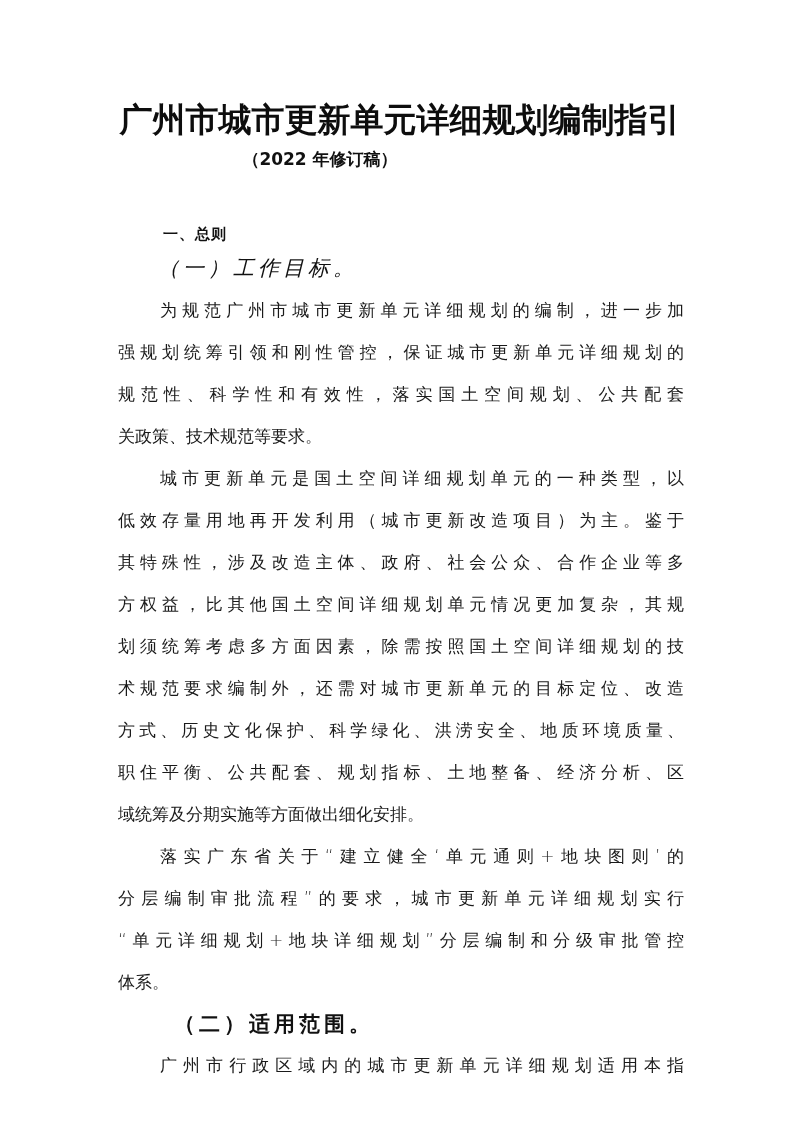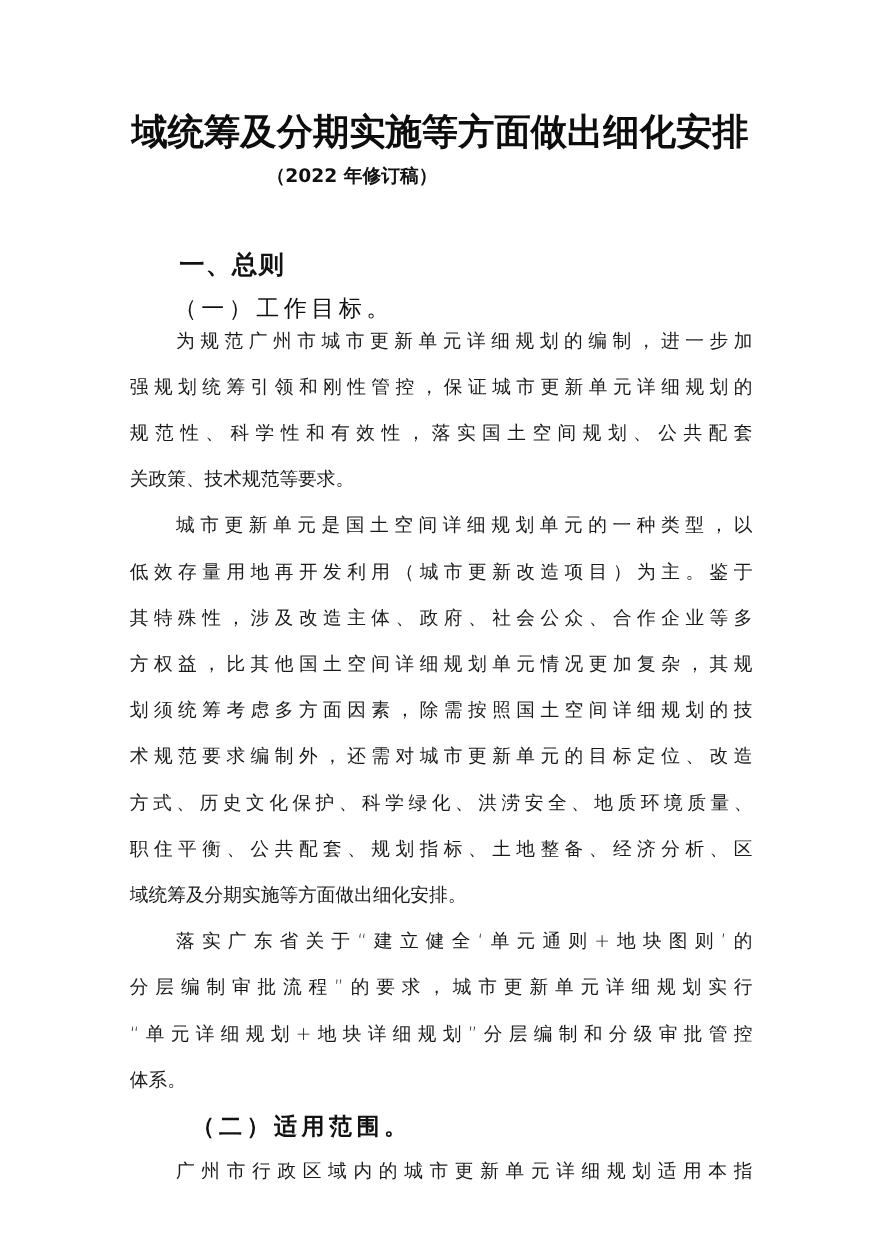--- a/index.html
+++ b/index.html
@@ -61,21 +61,21 @@
     text-align-last: left;
   }
   .line.indent {
     left: 160px;
     width: 524px;
   }
   .heading1 {
     position: absolute;
     left: 163px;
     top: 225px;
-    font-size: 23px;
+    font-size: 15px;
     font-weight: bold;
     font-family: "DejaVu Sans", sans-serif;
     color: #111111;
     letter-spacing: 1px;
   }
   .heading2 {
     position: absolute;
     left: 158px;
     font-size: 21px;
     font-family: "DejaVu Sans", sans-serif;
@@ -84,26 +84,26 @@
   }
   .heading2.bold {
     font-weight: bold;
   }
 </style>
 </head>
 <body>
 
 <div class="page">
 
-  <div class="title">域统筹及分期实施等方面做出细化安排</div>
+  <div class="title">广州市城市更新单元详细规划编制指引</div>
   <div class="subtitle">（2022 年修订稿）</div>
 
   <div class="heading1">一、总则</div>
 
-  <div class="heading2" style="top:266px;">（一）工作目标。</div>
+  <div class="heading2" style="top:254px;font-style:italic;">（一）工作目标。</div>
 
   <div class="line indent" style="top:297px;">为规范广州市城市更新单元详细规划的编制，进一步加</div>
   <div class="line" style="top:339px;">强规划统筹引领和刚性管控，保证城市更新单元详细规划的</div>
   <div class="line" style="top:381px;">规范性、科学性和有效性，落实国土空间规划、公共配套</div>
   <div class="line last" style="top:423px;">关政策、技术规范等要求。</div>
 
   <div class="line indent" style="top:465px;">城市更新单元是国土空间详细规划单元的一种类型，以</div>
   <div class="line" style="top:507px;">低效存量用地再开发利用（城市更新改造项目）为主。鉴于</div>
   <div class="line" style="top:549px;">其特殊性，涉及改造主体、政府、社会公众、合作企业等多</div>
   <div class="line" style="top:591px;">方权益，比其他国土空间详细规划单元情况更加复杂，其规</div>

